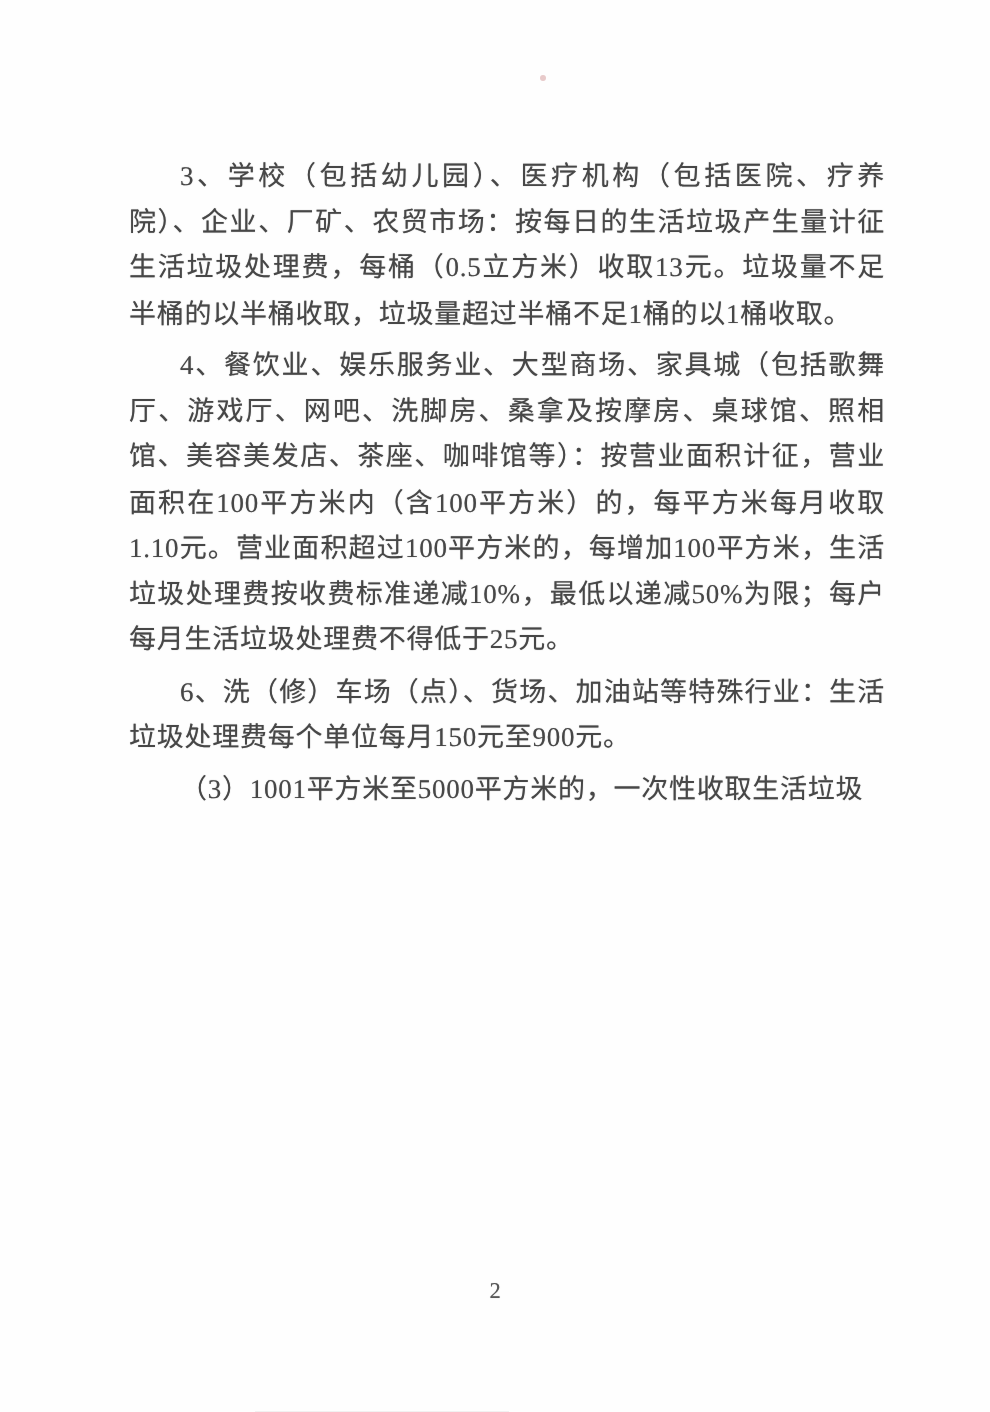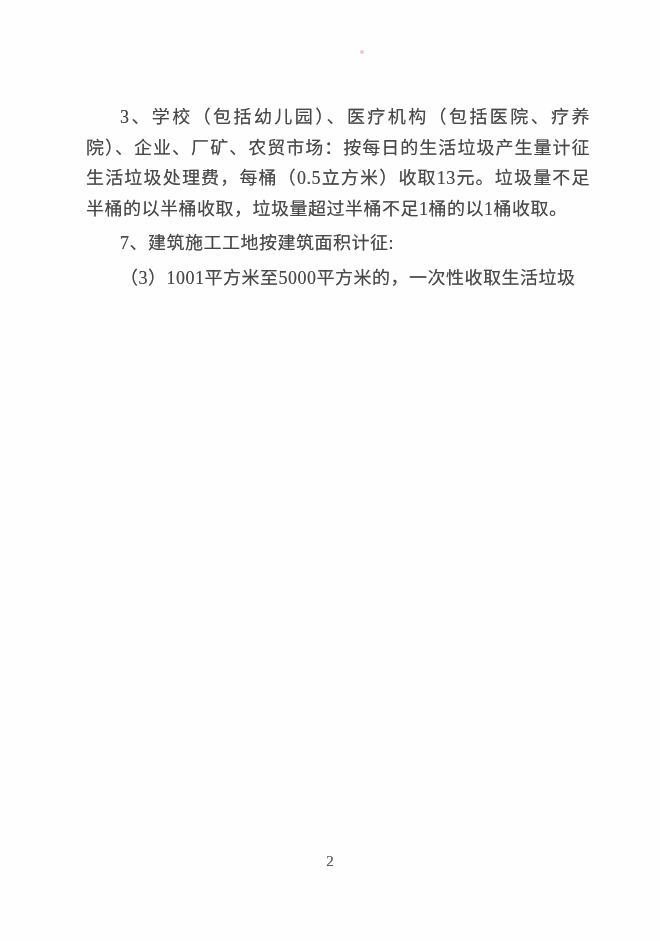--- a/index.html
+++ b/index.html
@@ -58,19 +58,20 @@
 </style>
 </head>
 <body>
 
 <div class="page">
 
   <div class="scan-speck"></div>
 
   <div class="text-block">
     <p>3、学校（包括幼儿园）、医疗机构（包括医院、疗养院）、企业、厂矿、农贸市场：按每日的生活垃圾产生量计征生活垃圾处理费，每桶（0.5立方米）收取13元。垃圾量不足半桶的以半桶收取，垃圾量超过半桶不足1桶的以1桶收取。</p>
-    <p>7、建筑施工工地按建筑面积计征:</p>
+    <p>4、餐饮业、娱乐服务业、大型商场、家具城（包括歌舞厅、游戏厅、网吧、洗脚房、桑拿及按摩房、桌球馆、照相馆、美容美发店、茶座、咖啡馆等）：按营业面积计征，营业面积在100平方米内（含100平方米）的，每平方米每月收取1.10元。营业面积超过100平方米的，每增加100平方米，生活垃圾处理费按收费标准递减10%，最低以递减50%为限；每户每月生活垃圾处理费不得低于25元。</p>
+    <p>6、洗（修）车场（点）、货场、加油站等特殊行业：生活垃圾处理费每个单位每月150元至900元。</p>
     <p>（3）1001平方米至5000平方米的，一次性收取生活垃圾</p>
   </div>
 
   <div class="page-number">2</div>
 
 </div>
 
 </body></html>

